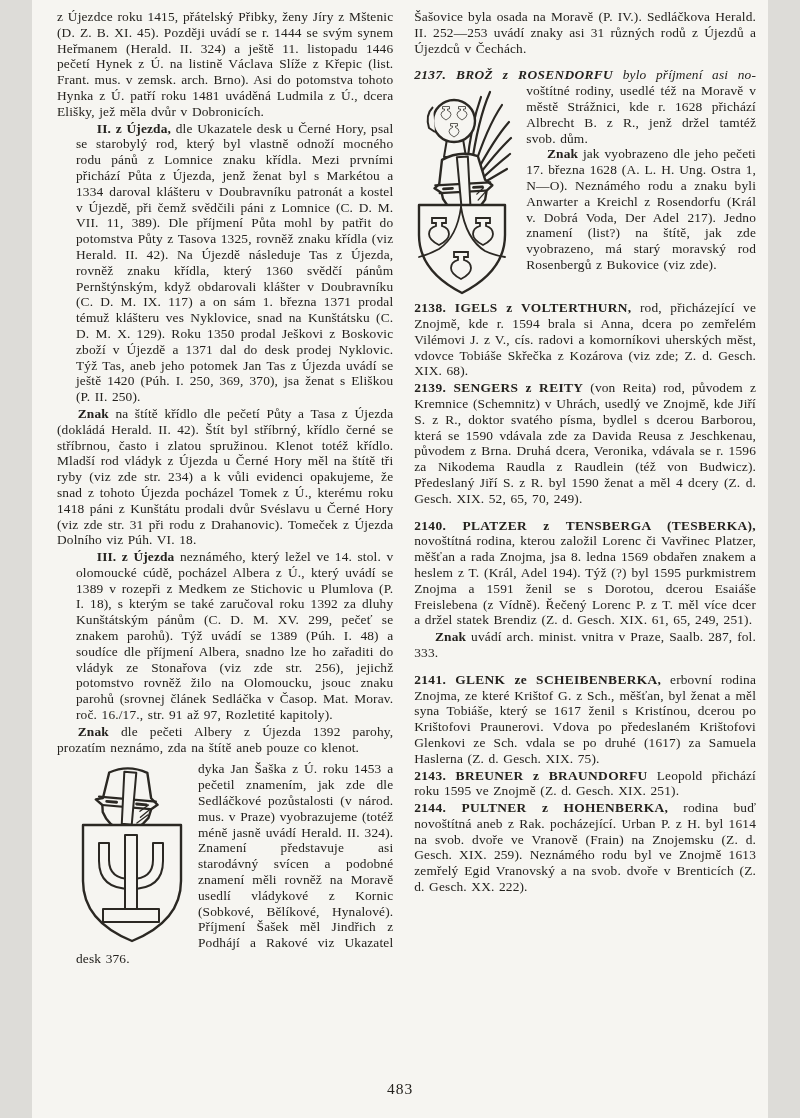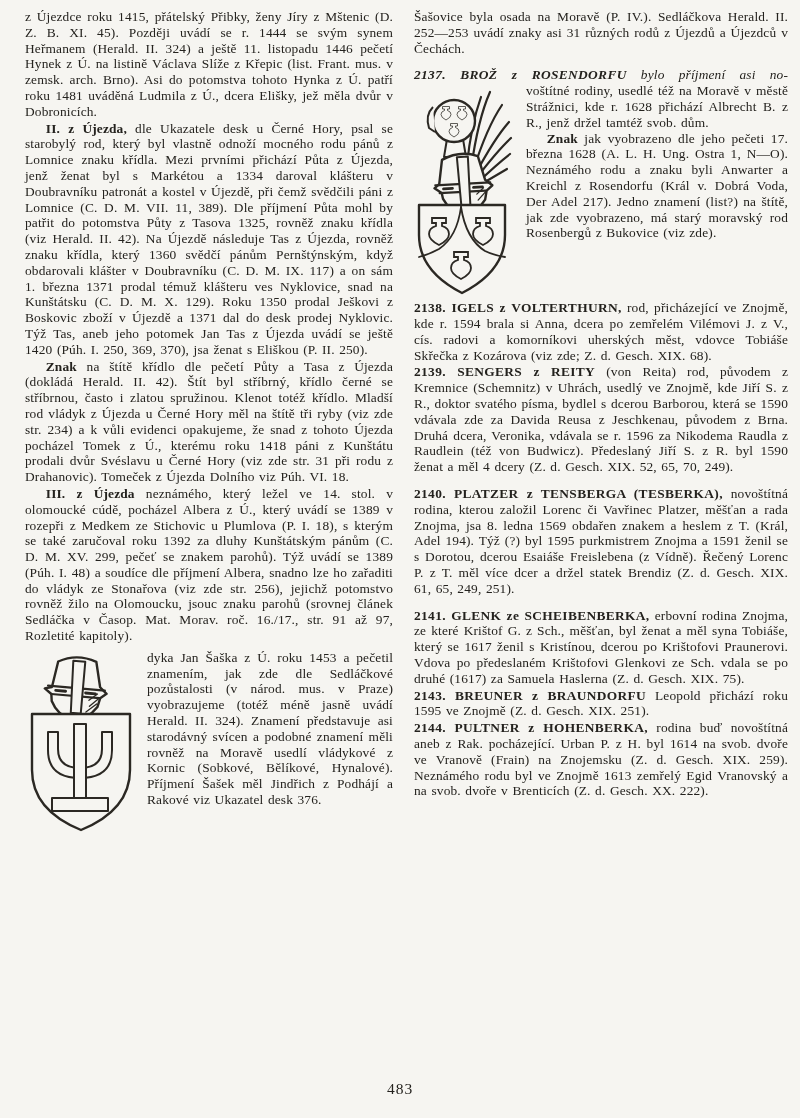--- a/index.html
+++ b/index.html
@@ -1,27 +1,27 @@
 <!DOCTYPE html>
 <html><head>
 <meta charset="utf-8">
 <style>
   html,body { margin:0; padding:0; background:#dddcd8; }
   .page {
-    position:relative; width:800px; height:1118px; margin:0 auto;
+    position:relative; width:736px; height:1118px; margin:0 auto;
     background:#f6f5f1; overflow:hidden; color:#24221e;
     font-family:"Liberation Serif","DejaVu Serif",serif;
   }
   .cols { display:flex; gap:21px; padding:9px 12px 0 25px; }
   .col { text-align:justify; font-size:13.4px; line-height:15.8px; letter-spacing:0.15px; word-spacing:1px; }
   .col-left  { width:368px; }
   .col-right { width:374px; }
   .para { margin:0; }
   .para + .para { margin-top:1px; }
-  .sect { margin-top:6px; }
+  .sect { margin-top:6px;margin-left:19px; }
   .indent { text-indent:1.55em; }
   .lead { font-weight:bold; }
   .first-line { text-align:justify; text-align-last:justify;font-style:italic; }
   .entry { margin-top:11px; clear:both; }
   .entry-head { font-weight:bold; letter-spacing:0.35px; }
   .float-img { float:left; margin:2px 13px 3px 3px; }
   .body-text { text-align:justify; }
   .page-num {
     position:absolute; left:0; right:0; bottom:20px; text-align:center;
     font-size:15.5px; letter-spacing:1px;
@@ -39,20 +39,21 @@
     <div class="col col-left">
       <p class="para"><span>z Újezdce roku 1415, přátelský Přibky, ženy Jíry z Mštenic (D. Z. B. XI. 45). Později uvádí se r. 1444 se svým synem Heřmanem (Herald. II. 324) a ještě 11. listopadu 1446 pečetí Hynek z Ú. na listině Václava Slíže z Křepic (list. Frant. mus. v zemsk. arch. Brno). Asi do potomstva tohoto Hynka z Ú. patří roku 1481 uváděná Ludmila z Ú., dcera Elišky, jež měla dvůr v Dobronicích.</span></p>
 
 
       <p class="para indent sect"><b class="lead">II. z Újezda,</b><span> dle Ukazatele desk u Černé Hory, psal se starobylý rod, který byl vlastně odnoží mocného rodu pánů z Lomnice znaku křídla. Mezi prvními přichází Půta z Újezda, jenž ženat byl s Markétou a 1334 daroval klášteru v Doubravníku patronát a kostel v Újezdě, při čemž svědčili páni z Lomnice (C. D. M. VII. 11, 389). Dle příjmení Půta mohl by patřit do potomstva Půty z Tasova 1325, rovněž znaku křídla (viz Herald. II. 42). Na Újezdě následuje Tas z Újezda, rovněž znaku křídla, který 1360 svědčí pánům Pernštýnským, když obdarovali klášter v Doubravníku (C. D. M. IX. 117) a on sám 1. března 1371 prodal témuž klášteru ves Nyklovice, snad na Kunštátsku (C. D. M. X. 129). Roku 1350 prodal Ješkovi z Boskovic zboží v Újezdě a 1371 dal do desk prodej Nyklovic. Týž Tas, aneb jeho potomek Jan Tas z Újezda uvádí se ještě 1420 (Púh. I. 250, 369, 370), jsa ženat s Eliškou (P. II. 250).</span></p>
 
       <p class="para indent"><b class="lead">Znak</b><span> na štítě křídlo dle pečetí Půty a Tasa z Újezda (dokládá Herald. II. 42). Štít byl stříbrný, křídlo černé se stříbrnou, často i zlatou spružinou. Klenot totéž křídlo. Mladší rod vládyk z Újezda u Černé Hory měl na štítě tři ryby (viz zde str. 234) a k vůli evidenci opakujeme, že snad z tohoto Újezda pocházel Tomek z Ú., kterému roku 1418 páni z Kunštátu prodali dvůr Svéslavu u Černé Hory (viz zde str. 31 při rodu z Drahanovic). Tomeček z Újezda Dolního viz Púh. VI. 18.</span></p>
 
       <p class="para indent sect"><b class="lead">III. z Újezda</b><span> neznámého, který ležel ve 14. stol. v olomoucké cúdě, pocházel Albera z Ú., který uvádí se 1389 v rozepři z Medkem ze Stichovic u Plumlova (P. I. 18), s kterým se také zaručoval roku 1392 za dluhy Kunštátským pánům (C. D. M. XV. 299, pečeť se znakem parohů). Týž uvádí se 1389 (Púh. I. 48) a soudíce dle příjmení Albera, snadno lze ho zařaditi do vládyk ze Stonařova (viz zde str. 256), jejichž potomstvo rovněž žilo na Olomoucku, jsouc znaku parohů (srovnej článek Sedláčka v Časop. Mat. Morav. roč. 16./17., str. 91 až 97, Rozletité kapitoly).</span></p>
 
+      <p class="para indent"><b class="lead">Znak</b><span> dle pečeti Albery z Újezda 1392 parohy, prozatím neznámo, zda na štítě aneb pouze co klenot.</span></p>
 
       <div class="sect">
         <div class="body-text">
           
           <svg class="float-img" width="106" height="182" viewBox="0 0 106 182" role="img">
             <g transform="rotate(5 58 36)">
               <path class="fl" d="M24,38 L28,12 Q46,2 66,9 L72,34 L79,40 L73,45 L71,54 Q62,68 47,69 Q32,66 25,52 L24,45 L17,40 Z"></path>
               <path class="ln" d="M20,37 L77,37"></path>
               <path class="ln" d="M24,45 L72,45"></path>
               <path class="fl2" d="M43,10 L55,10 L55,62 L45,62 Z"></path>
@@ -133,20 +134,21 @@
           <p class="para indent"><b class="lead">Znak</b><span> jak vyobrazeno dle jeho pečeti 17. března 1628 (A. L. H. Ung. Ostra 1, N—O). Neznámého rodu a znaku byli Anwarter a Kreichl z Rosendorfu (Král v. Dobrá Voda, Der Adel 217). Jedno znamení (list?) na štítě, jak zde vyobrazeno, má starý moravský rod Rosenbergů z Bukovice (viz zde).</span></p>
         </div>
       </div>
 
       <p class="para entry"><b class="entry-head">2138. IGELS z VOLTERTHURN,</b><span> rod, přicházející ve Znojmě, kde r. 1594 brala si Anna, dcera po zemřelém Vilémovi J. z V., cís. radovi a komorníkovi uherských měst, vdovce Tobiáše Skřečka z Kozárova (viz zde; Z. d. Gesch. XIX. 68).</span></p>
 
       <p class="para entry"><b class="entry-head">2139. SENGERS z REITY</b><span> (von Reita) rod, původem z Kremnice (Schemnitz) v Uhrách, usedlý ve Znojmě, kde Jiří S. z R., doktor svatého písma, bydlel s dcerou Barborou, která se 1590 vdávala zde za Davida Reusa z Jeschkenau, původem z Brna. Druhá dcera, Veronika, vdávala se r. 1596 za Nikodema Raudla z Raudlein (též von Budwicz). Předeslaný Jiří S. z R. byl 1590 ženat a měl 4 dcery (Z. d. Gesch. XIX. 52, 65, 70, 249).</span></p>
 
       <div class="entry">
         <p class="para"><b class="entry-head">2140. PLATZER z TENSBERGA (TESBERKA),</b><span> novoštítná rodina, kterou založil Lorenc či Vavřinec Platzer, měšťan a rada Znojma, jsa 8. ledna 1569 obdařen znakem a heslem z T. (Král, Adel 194). Týž (?) byl 1595 purkmistrem Znojma a 1591 ženil se s Dorotou, dcerou Esaiáše Freislebena (z Vídně). Řečený Lorenc P. z T. měl více dcer a držel statek Brendiz (Z. d. Gesch. XIX. 61, 65, 249, 251).</span></p>
+        <p class="para indent"><b class="lead">Znak</b><span> uvádí arch. minist. vnitra v Praze, Saalb. 287, fol. 333.</span></p>
       </div>
 
       <p class="para entry"><b class="entry-head">2141. GLENK ze SCHEIBENBERKA,</b><span> erbovní rodina Znojma, ze které Krištof G. z Sch., měšťan, byl ženat a měl syna Tobiáše, který se 1617 ženil s Kristínou, dcerou po Krištofovi Praunerovi. Vdova po předeslaném Krištofovi Glenkovi ze Sch. vdala se po druhé (1617) za Samuela Haslerna (Z. d. Gesch. XIX. 75).</span></p>
 
 
       <p class="para entry"><b class="entry-head">2143. BREUNER z BRAUNDORFU</b><span> Leopold přichází roku 1595 ve Znojmě (Z. d. Gesch. XIX. 251).</span></p>
 
       <p class="para entry"><b class="entry-head">2144. PULTNER z HOHENBERKA,</b><span> rodina buď novoštítná aneb z Rak. pocházející. Urban P. z H. byl 1614 na svob. dvoře ve Vranově (Frain) na Znojemsku (Z. d. Gesch. XIX. 259). Neznámého rodu byl ve Znojmě 1613 zemřelý Egid Vranovský a na svob. dvoře v Brenticích (Z. d. Gesch. XX. 222).</span></p>
     </div>
   </div>

